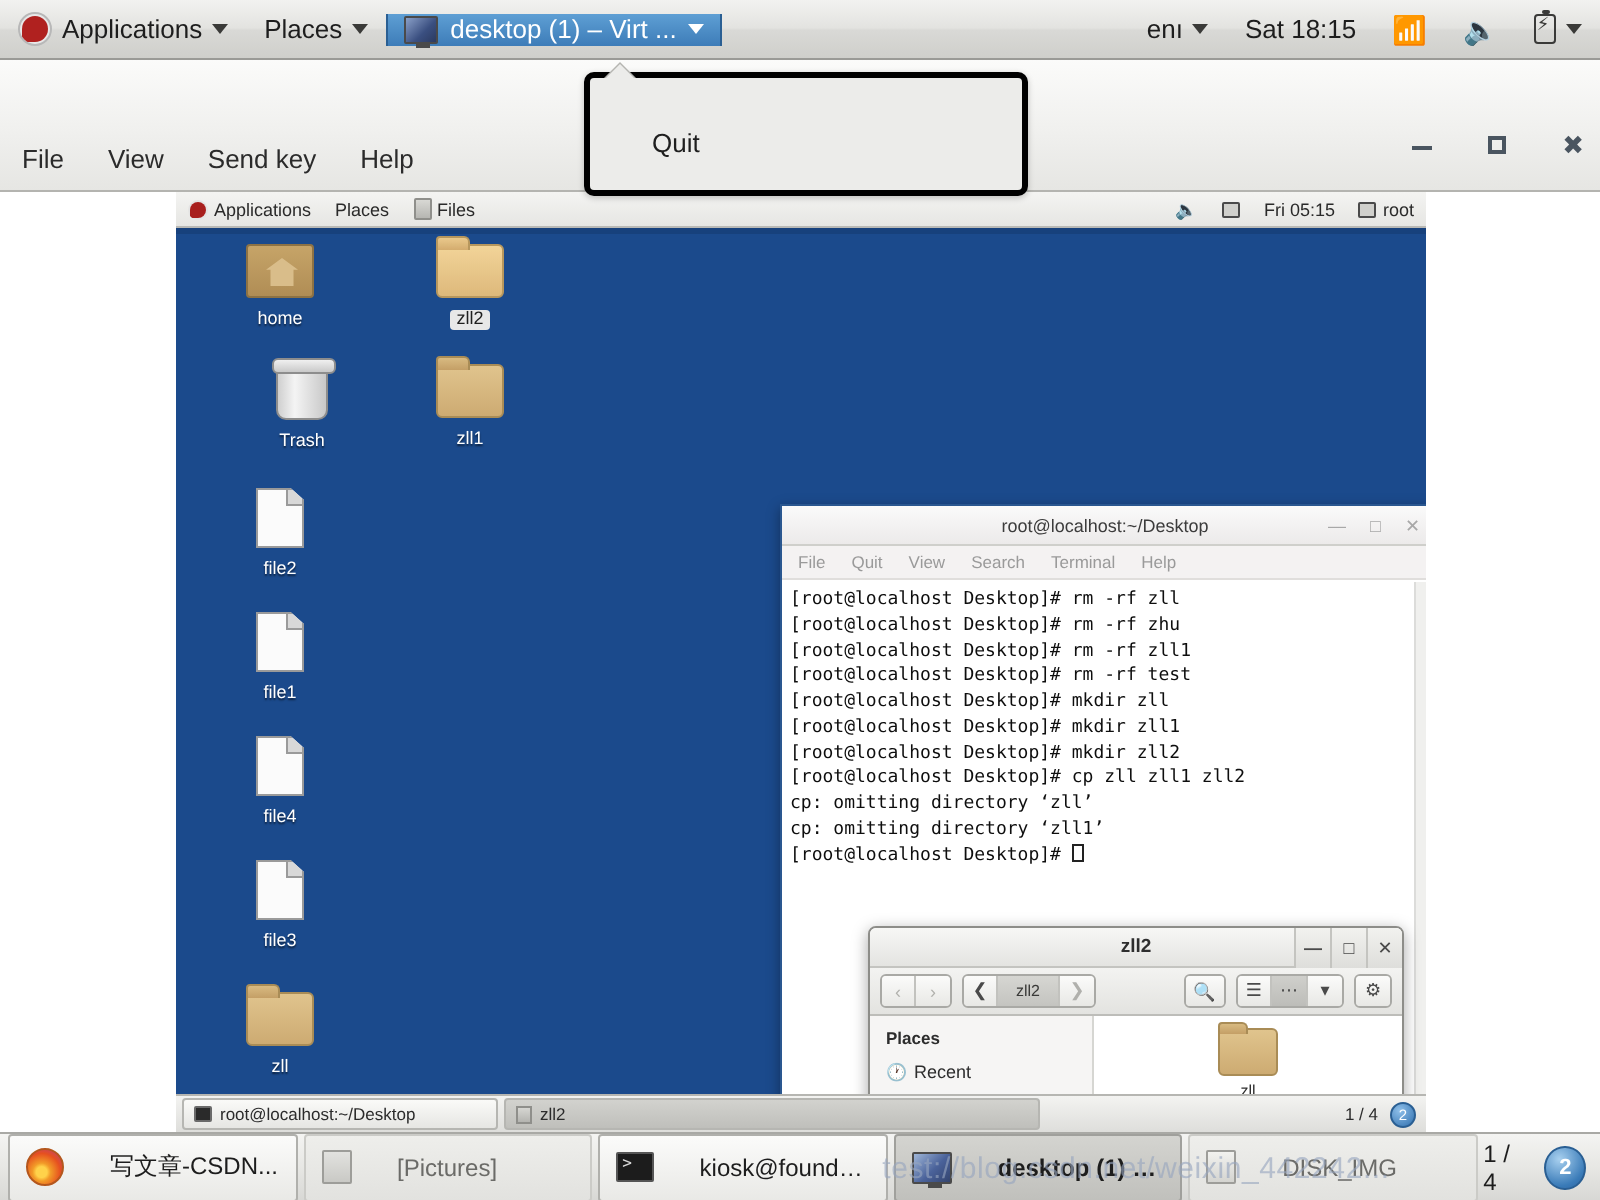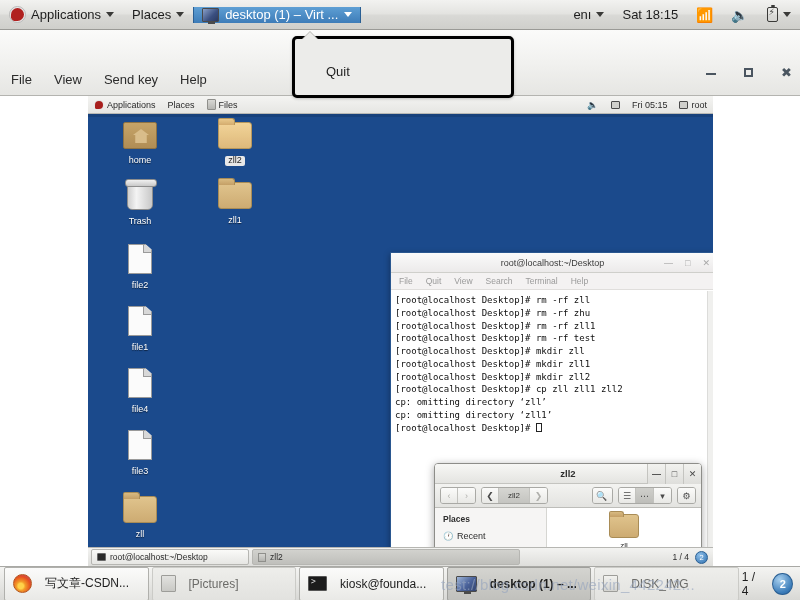--- a/index.html
+++ b/index.html
@@ -255,21 +255,21 @@
   }
 
   
   .host-taskbar {
     position:absolute; left:0; bottom:0; width:800px; height:34px;
     background: linear-gradient(to bottom,#f4f4f2 0%, #e7e7e4 50%, #d8d8d5 100%);
     border-top: 1px solid #a9a9a5; display:flex; align-items:center; gap:3px; padding: 0 4px;
     font-size: 12px; color:#1d1d1d;
   }
   .ht-btn {
-    display:flex; align-items:center; gap:13px; height: 27px; padding: 16px 8px;
+    display:flex; align-items:center; gap:23px; height: 27px; padding: 16px 8px;
     border:1px solid #b0b0ac; border-radius:2px;
     background: linear-gradient(to bottom,#fbfbfa,#e9e9e6);
     width: 152px; overflow:hidden; white-space:nowrap; text-overflow: ellipsis;
   }
   .ht-btn.flat { border-color:#cbcbc7; background: linear-gradient(to bottom,#eeeeeb,#e2e2df); color:#6b6b68; }
   .ht-btn.active { background: linear-gradient(to bottom,#d4d4d0,#c0c0bc); border-color:#a0a09c;font-weight:bold; }
   .ht-btn .t { overflow:hidden; text-overflow:ellipsis; }
   .ff-ic {
     width:19px; height:19px; border-radius:50%;
     background: radial-gradient(circle at 40% 65%, #ffd24a 0 18%, #f29b28 30%, #e6501f 62%, #b03a8f 100%);
@@ -381,21 +381,21 @@
         <span class="g-mon-ic"></span>
         <span>root</span>
       </div>
     </div>
     <div class="g-strip"></div>
 
     <div class="dicon" style="left:22px; top:26px;">
       <div class="ico-home"></div>
       <span class="lbl">home</span>
     </div>
-    <div class="dicon" style="left:22px; top:86px;">
+    <div class="dicon" style="left:33px; top:86px;">
       <div class="ico-trash"></div>
       <span class="lbl">Trash</span>
     </div>
     <div class="dicon" style="left:22px; top:148px;">
       <div class="ico-file"></div>
       <span class="lbl">file2</span>
     </div>
     <div class="dicon" style="left:22px; top:210px;">
       <div class="ico-file"></div>
       <span class="lbl">file1</span>

